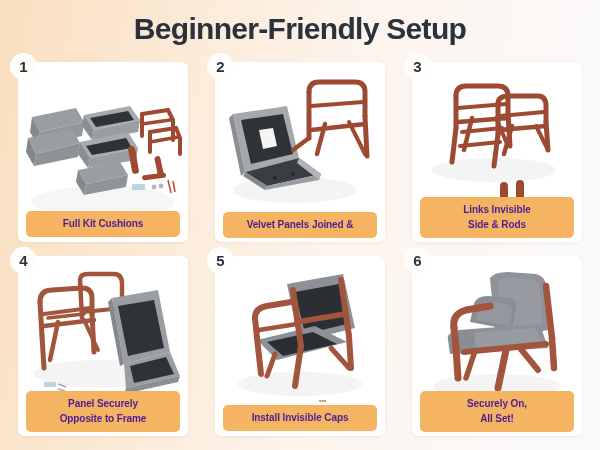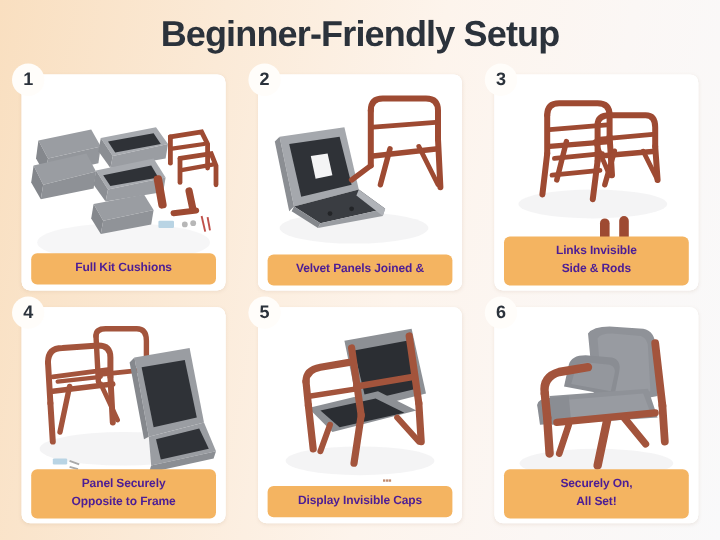--- a/index.html
+++ b/index.html
@@ -325,21 +325,21 @@
             <path d="M42 82 L46 118" stroke-width="6"></path>
             <path d="M134 80 L136 112" stroke-width="6"></path>
             <path d="M86 90 L80 130" stroke-width="6"></path>
             <path d="M60 98 L52 120" stroke-width="5"></path>
             <path d="M116 92 L134 112" stroke-width="5"></path>
           </g>
           <text x="104" y="146" font-family="Liberation Sans, sans-serif" font-size="4" fill="#c08a6e">■■■</text>
         </svg>
       </div>
       <div class="badge">5</div>
-      <div class="caption">Display Invisible Caps</div>
+      <div class="caption">Install Invisible Caps</div>
     </div>
 
     <div class="step-card">
       <div class="photo">
         <svg viewBox="0 0 170 180" xmlns="http://www.w3.org/2000/svg">
           <rect x="0" y="0" width="170" height="180" fill="#ffffff"></rect>
           <ellipse cx="85" cy="130" rx="64" ry="12" fill="#f1f1f2" opacity="0.8"></ellipse>
           <g>
             <path d="M78 22 Q82 16 96 16 L124 18 Q134 20 134 32 L136 74 L84 84 Z" fill="#8f9298"></path>
             <path d="M86 26 Q88 22 98 22 L122 24 Q128 26 128 34 L130 70 L90 78 Z" fill="#989ba1"></path>

